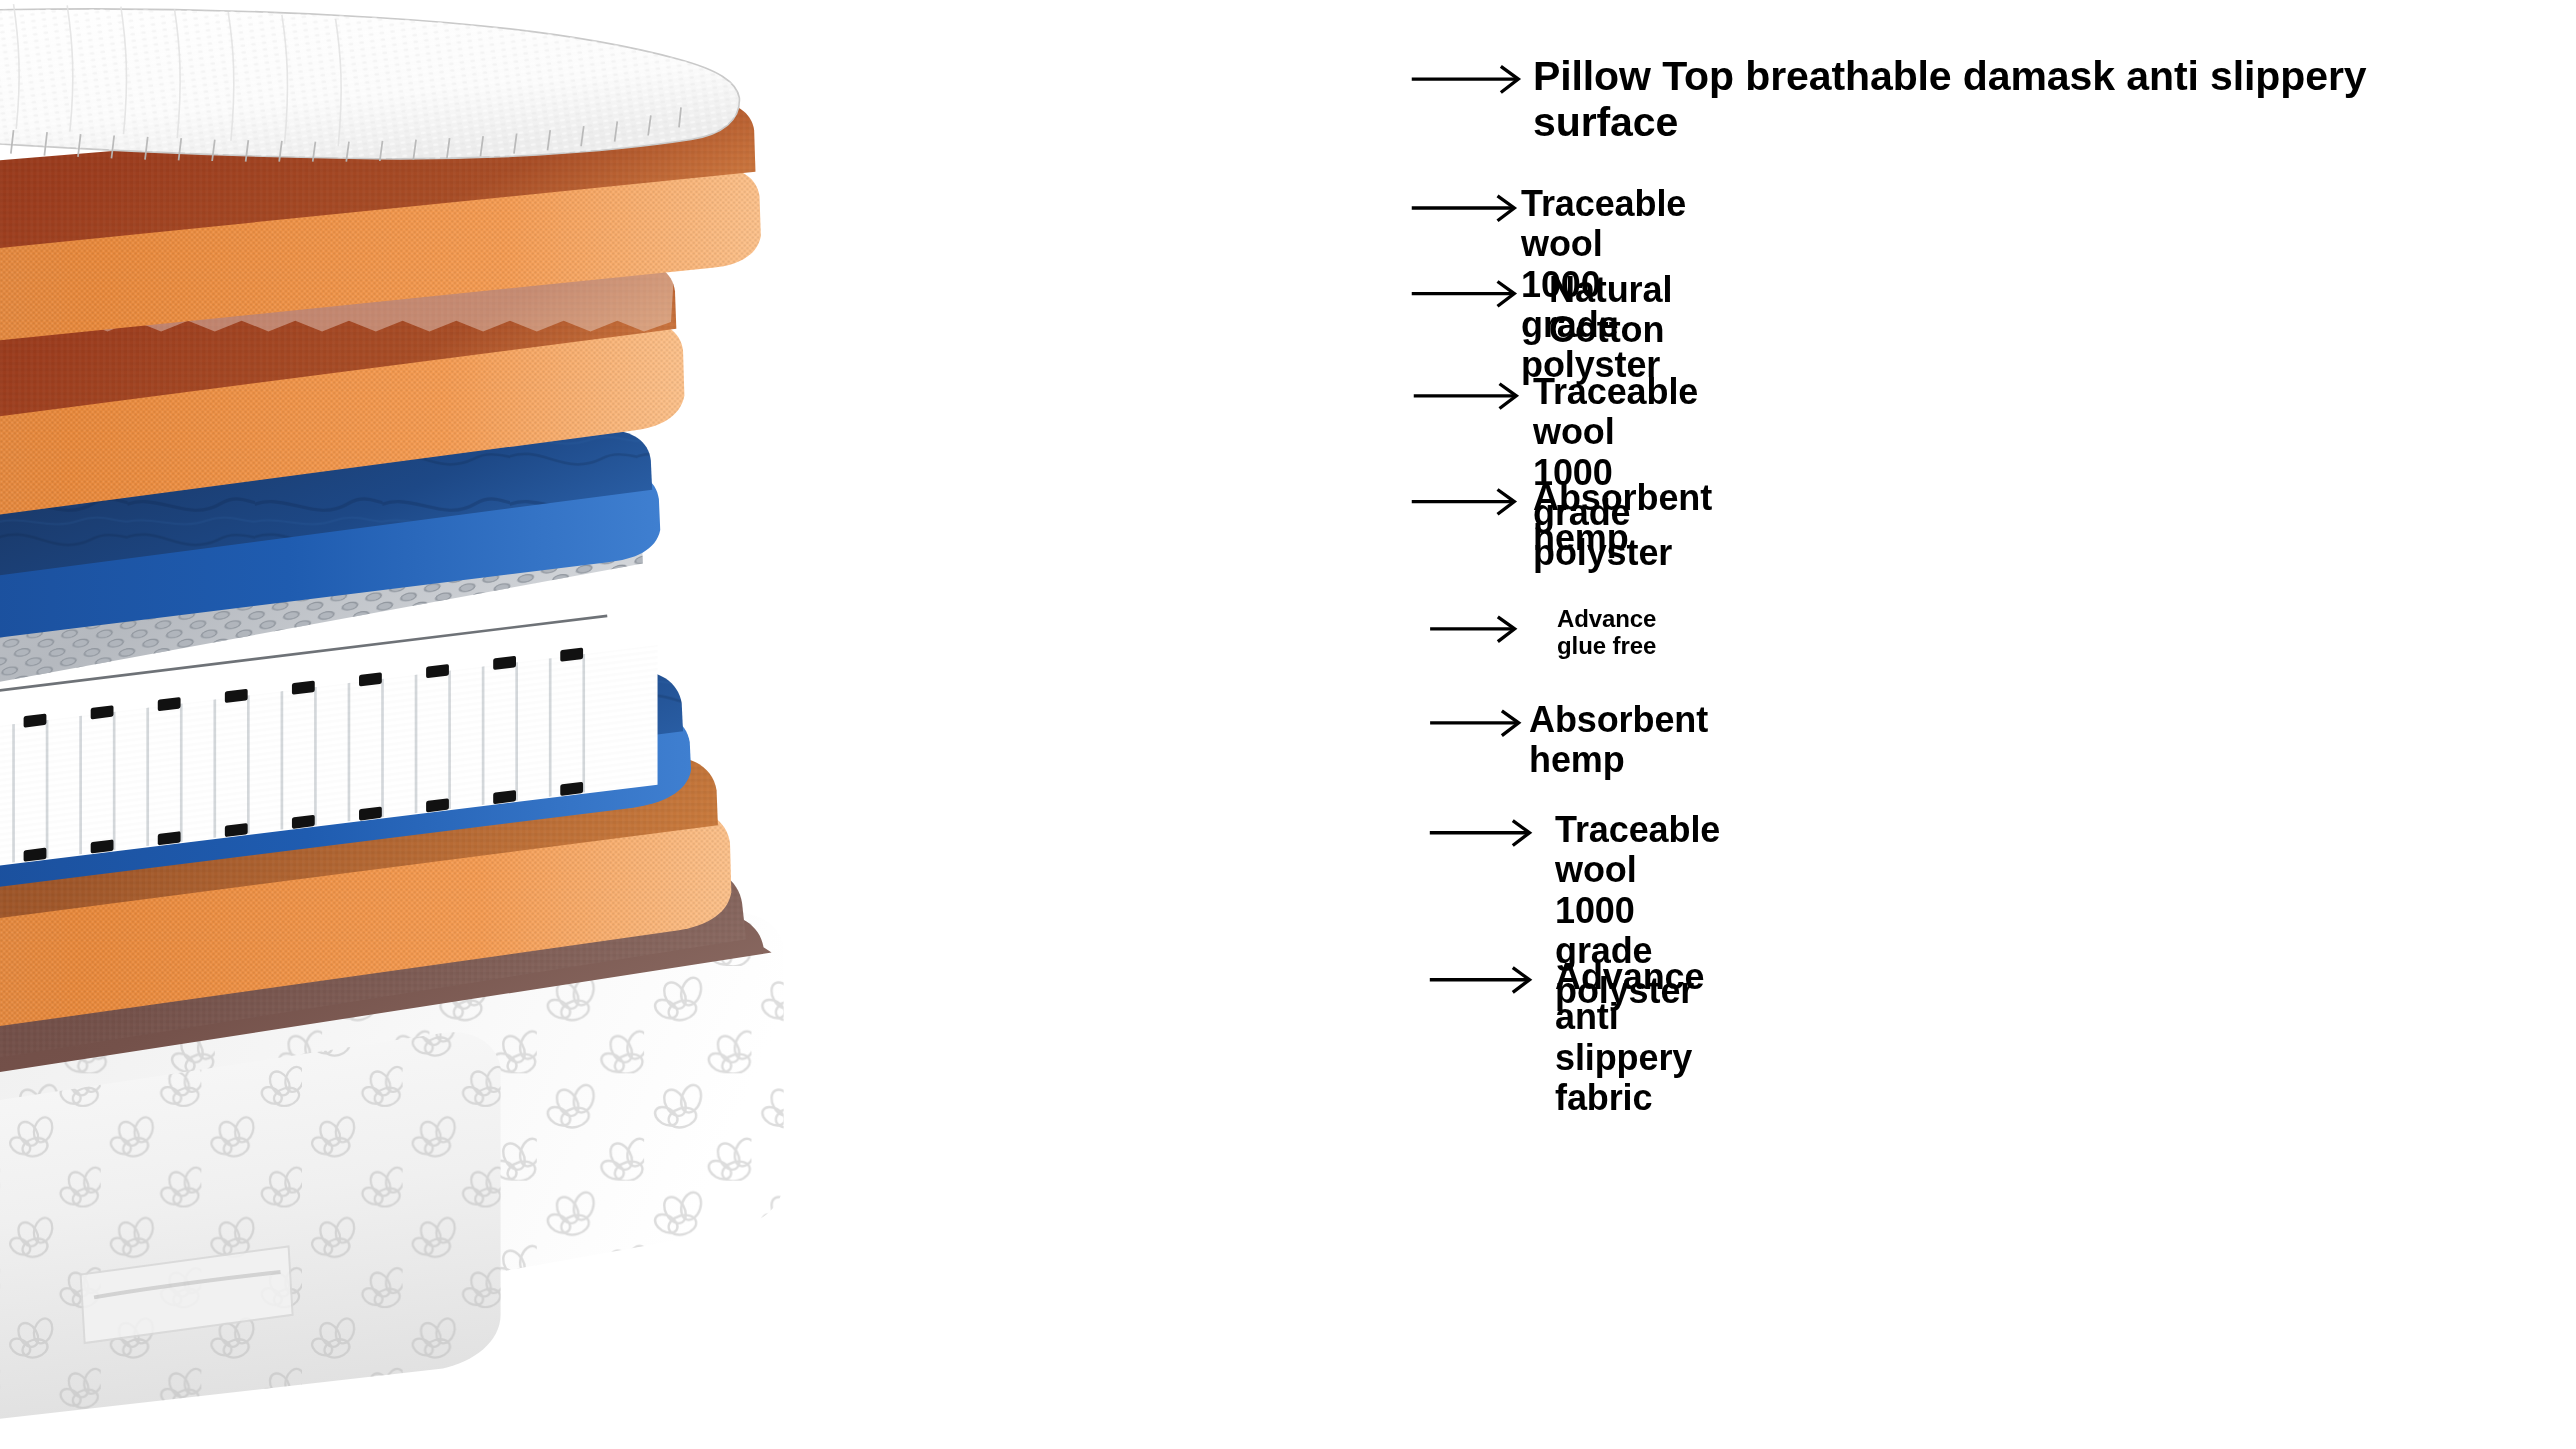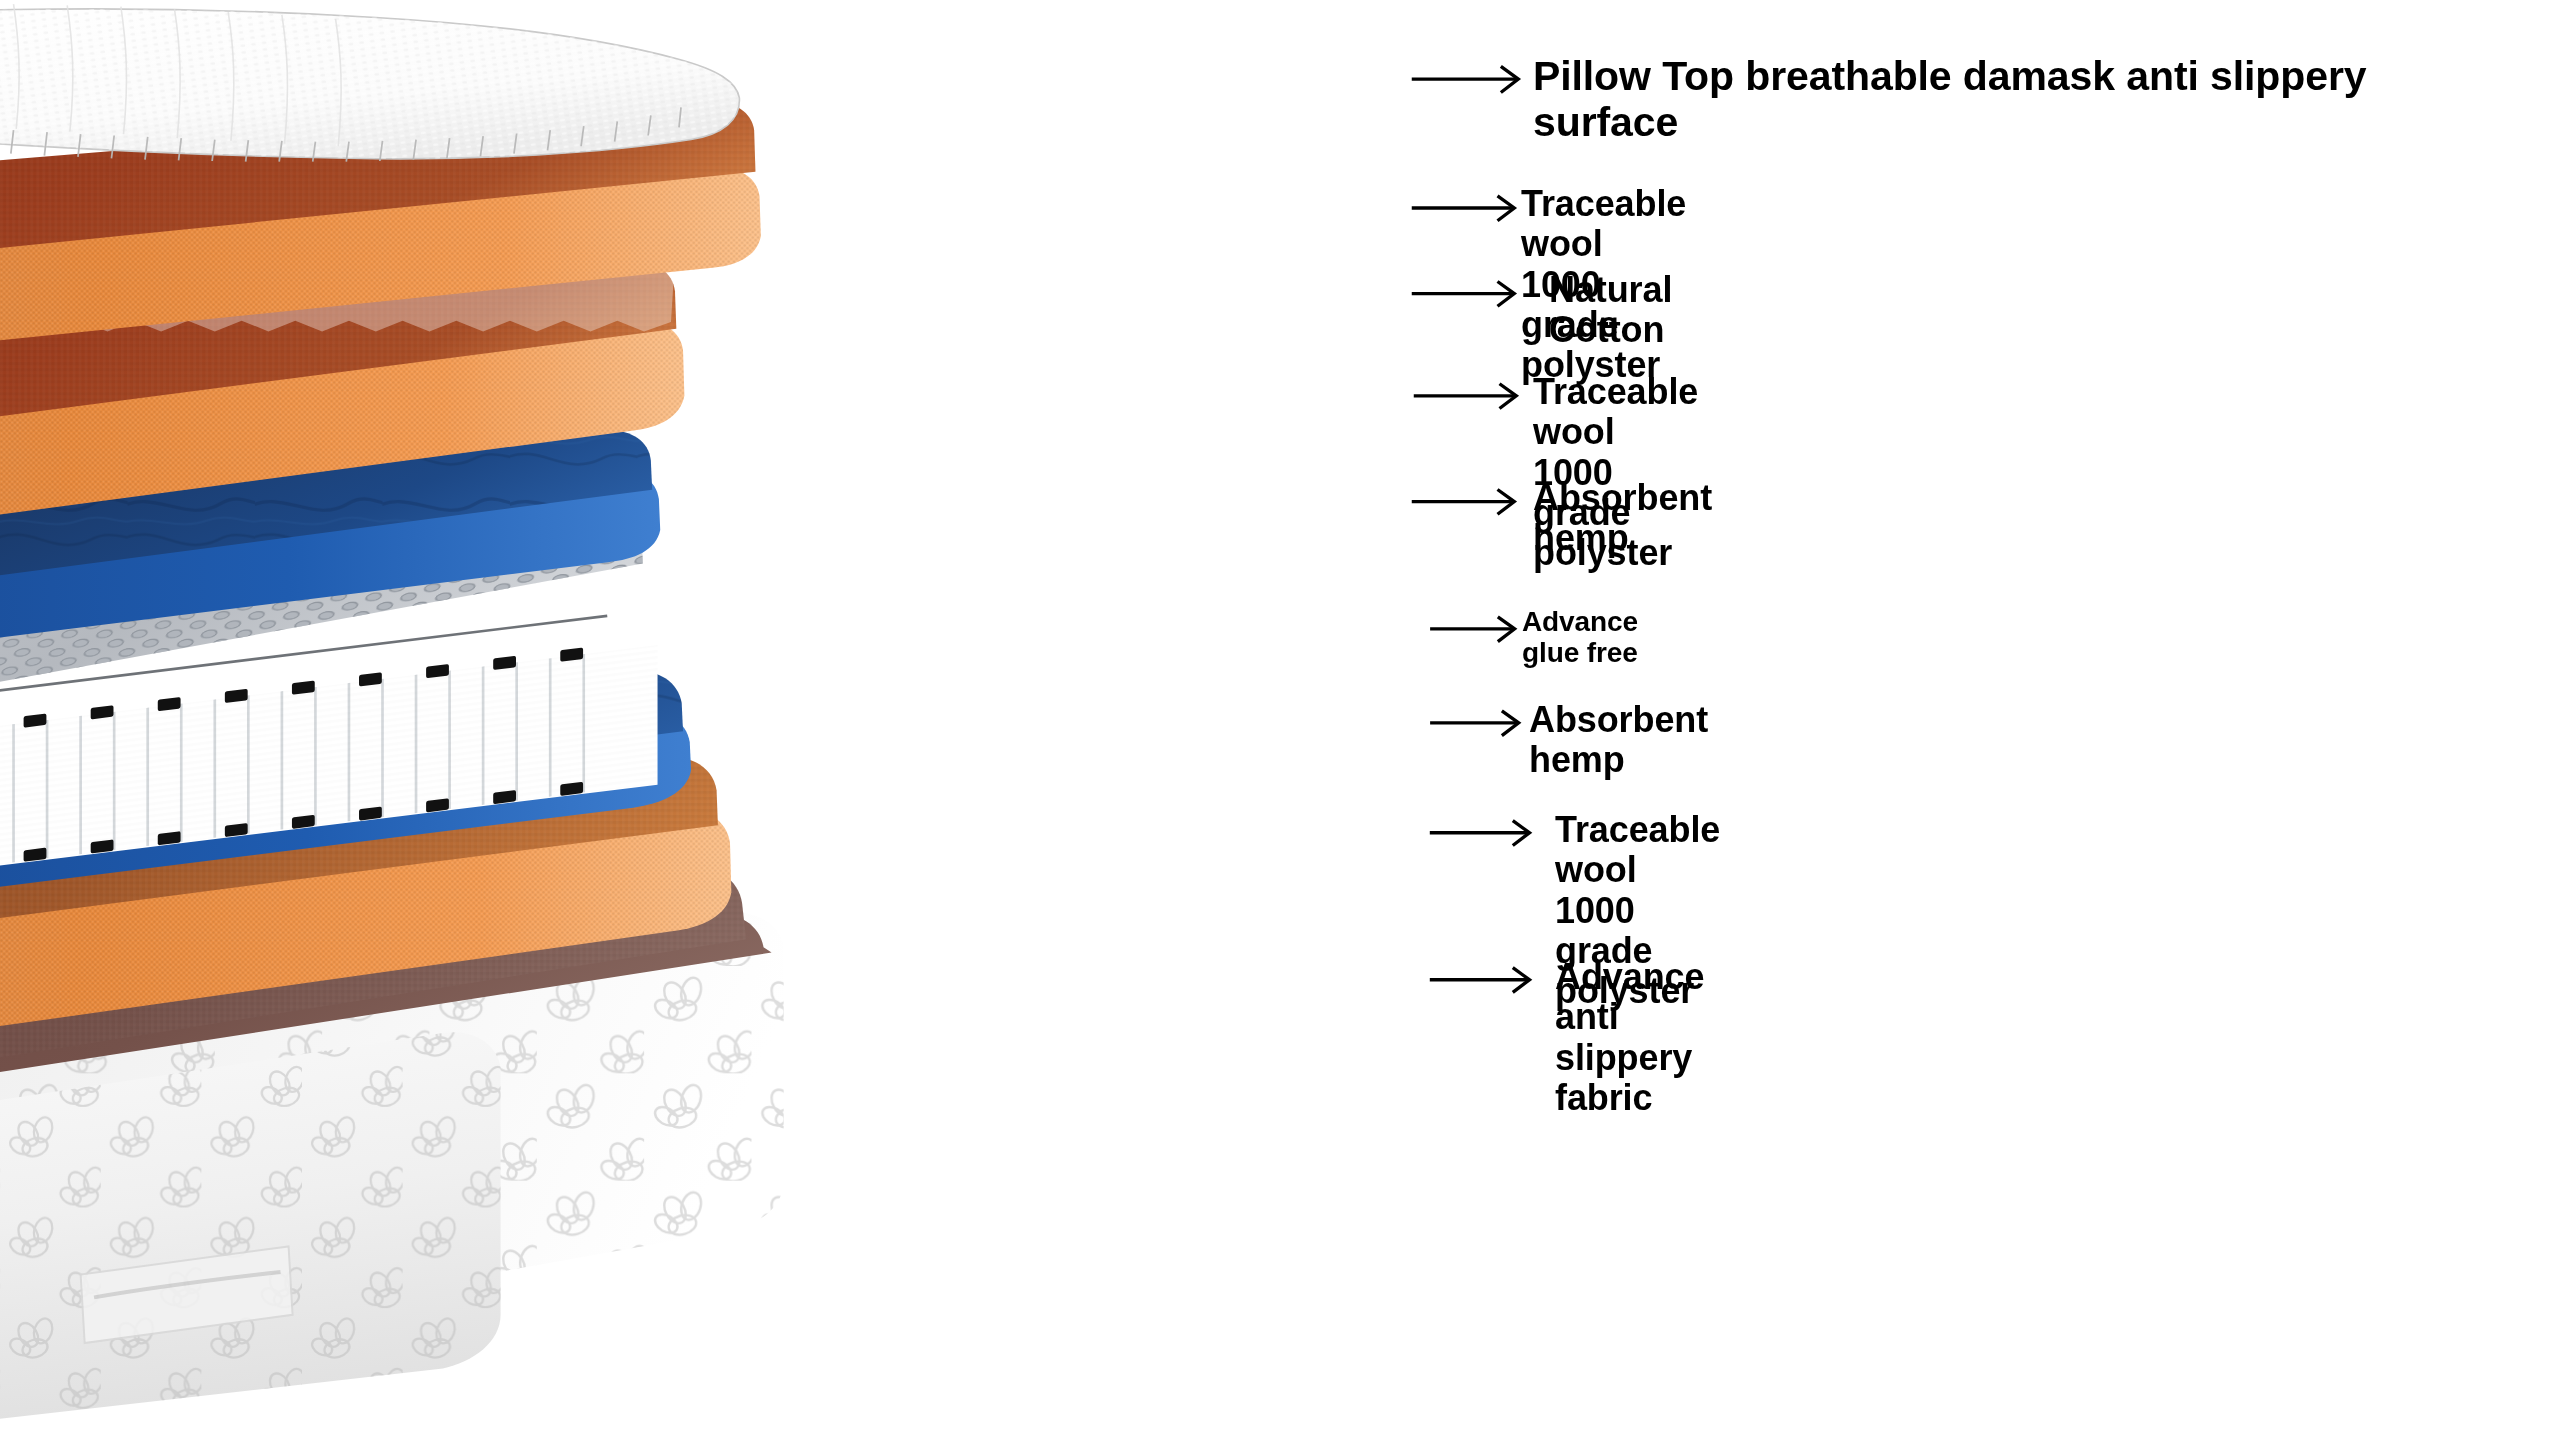--- a/index.html
+++ b/index.html
@@ -25,21 +25,21 @@
     font-family:"Liberation Sans","DejaVu Sans",sans-serif;
     letter-spacing:-0.1px;
     white-space:pre-line;
     line-height:1.12;
   }
   .c0 .clabel{font-size:41px;width:959px;}
   .c1 .clabel{font-size:36px;}
   .c2 .clabel{font-size:36px;}
   .c3 .clabel{font-size:36px;}
   .c4 .clabel{font-size:36px;}
-  .c5 .clabel{font-size:28px;}
+  .c5 .clabel{font-size:24px;margin-left:35px;}
   .c6 .clabel{font-size:36px;}
   .c7 .clabel{font-size:36px;}
   .c8 .clabel{font-size:36px;}
 </style>
 </head>
 <body>
 
 <div id="stage">
 
   <div id="illustration">

